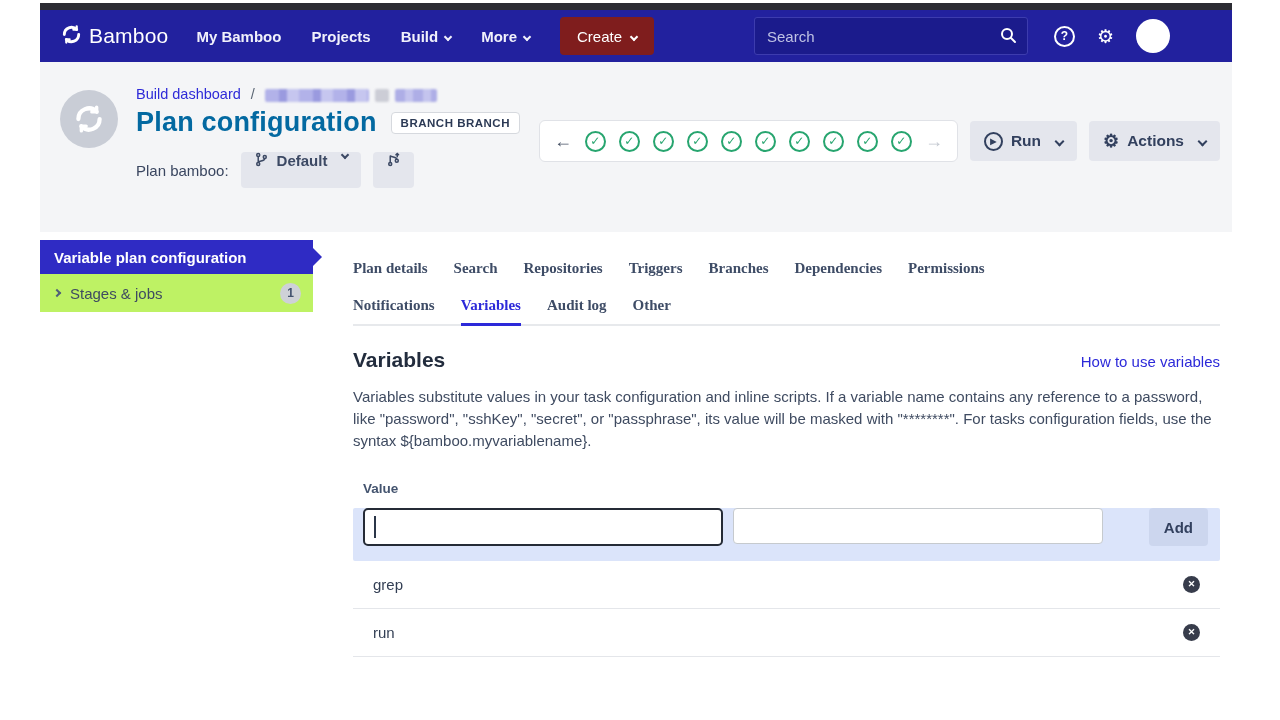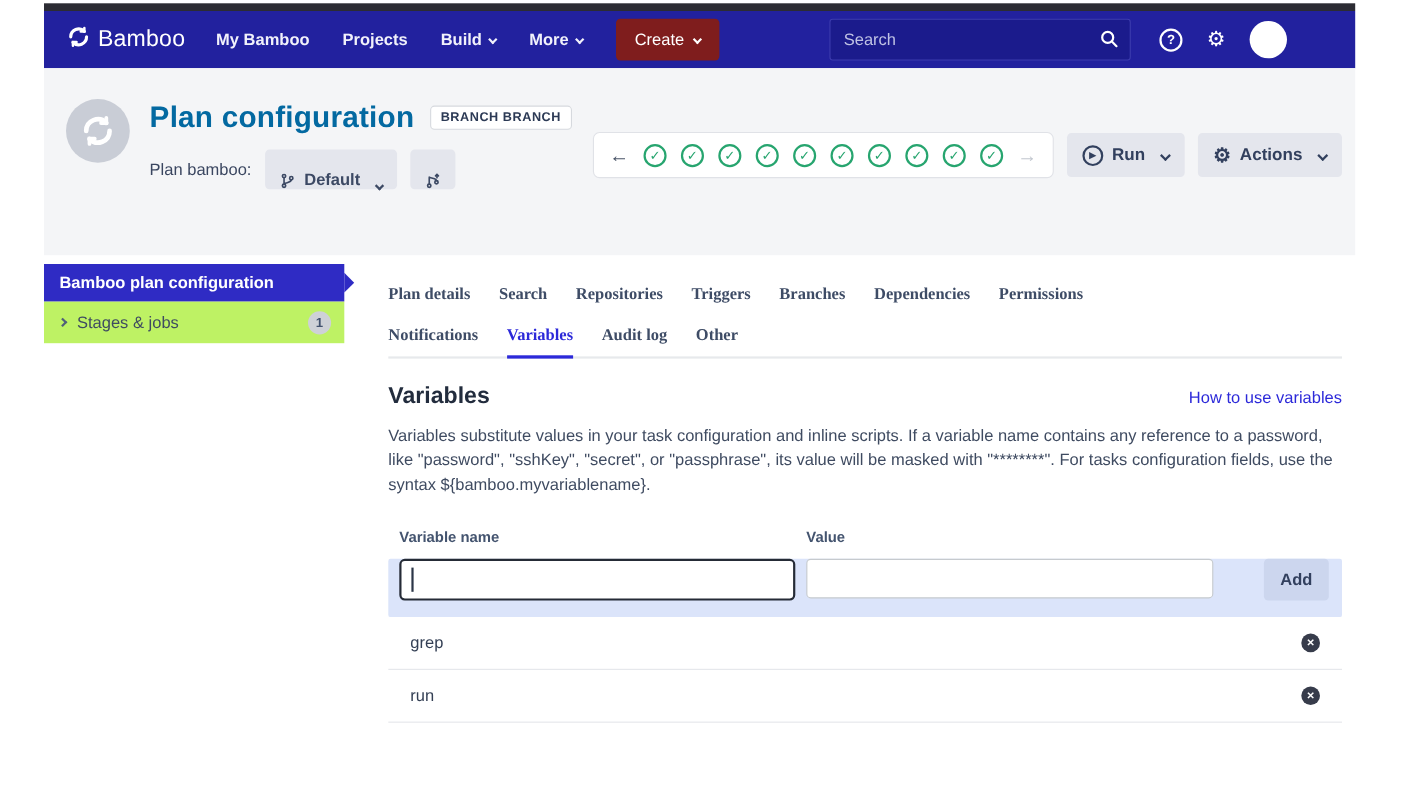--- a/index.html
+++ b/index.html
@@ -36,21 +36,21 @@
   .breadcrumb a { color:#2e2ad8; text-decoration:none; cursor:pointer; }
   .crumb-sep { color:#5c6775; margin:0 6px; }
   .redact { display:inline-block; height:13px; border-radius:2px; filter:blur(1.3px); vertical-align:middle; }
   .r1 { width:104px; background:repeating-linear-gradient(90deg,#b2b2e9 0 14px,#9a9adf 14px 22px,#c6c6ef 22px 34px); }
   .r2 { width:14px; background:#cccdd6; margin-left:6px; }
   .r3 { width:42px; background:repeating-linear-gradient(90deg,#aeaee6 0 10px,#c4c4ee 10px 18px); margin-left:6px; }
   .title-row { display:flex; align-items:center; gap:14px; margin-top:5px; }
   .page-title { color:#0369a1; font-size:27px; font-weight:700; letter-spacing:.2px; }
   .branch-badge { background:#fff; border:1px solid #d6d9de; border-radius:4px; color:#2c3a55; font-size:11.5px; font-weight:700; letter-spacing:.5px; padding:4px 9px; }
   .plan-branch-row { display:flex; align-items:center; gap:12px; margin-top:14px; font-size:15px; color:#3a4660; }
-  .gray-btn { background:#e4e6ed; border:none; border-radius:4px; color:#3c4964; font-size:15px; font-weight:600; height:36px; padding:0 13px; display:inline-flex; align-items:flex-end; gap:8px; cursor:pointer; }
+  .gray-btn { background:#e4e6ed; border:none; border-radius:4px; color:#3c4964; font-size:15px; font-weight:600; height:36px; padding:0 13px; display:inline-flex; align-items:flex-start; gap:8px; cursor:pointer; }
   .gray-btn svg { display:block; }
   .header-right { position:absolute; top:58px; right:12px; display:flex; align-items:center; gap:12px; }
   .status-strip { background:#fff; border:1px solid #e0e2e7; border-radius:6px; height:42px; display:flex; align-items:center; gap:13px; padding:0 14px; }
   .arrow-left { color:#4a5568; font-size:18px; cursor:pointer; }
   .arrow-right { color:#c3c8d0; font-size:18px; cursor:default; }
   .check { width:21px; height:21px; border:2px solid #27a56f; border-radius:50%; color:#27a56f; display:flex; align-items:center; justify-content:center; font-size:12px; font-weight:700; cursor:pointer; flex:none; }
   .hdr-btn { background:#e4e6ed; border:none; border-radius:4px; color:#32405e; font-size:15.5px; font-weight:600; height:40px; padding:0 14px; display:inline-flex; align-items:center; gap:8px; cursor:pointer; }
   .play-icon { width:19px; height:19px; border:2px solid #32405e; border-radius:50%; display:inline-flex; align-items:center; justify-content:center; font-size:8px; color:#32405e; }
   .hdr-btn .gear-glyph { font-size:18px; color:#32405e; line-height:1; }
   .hdr-btn .chev { width:7px; height:7px; }
@@ -135,20 +135,25 @@
     <div class="header-left">
       <div class="plan-avatar">
         <svg width="34" height="34" viewBox="0 0 24 24" fill="none" stroke="#ffffff" stroke-width="3" stroke-linecap="round">
           <path d="M19.5 12a7.5 7.5 0 0 1-12.9 5.2"></path>
           <path d="M4.5 12a7.5 7.5 0 0 1 12.9-5.2"></path>
           <path d="M17.4 3.6v3.4h-3.4" stroke-width="2.4"></path>
           <path d="M6.6 20.4V17h3.4" stroke-width="2.4"></path>
         </svg>
       </div>
       <div>
+        <div class="breadcrumb">
+          <a>Build dashboard</a>
+          <span class="crumb-sep">/</span>
+          <span class="redact r1"></span><span class="redact r2"></span><span class="redact r3"></span>
+        </div>
         <div class="title-row">
           <span class="page-title">Plan configuration</span>
           <span class="branch-badge">BRANCH BRANCH</span>
         </div>
         <div class="plan-branch-row">
           <span>Plan bamboo:</span>
           <button class="gray-btn">
             <svg width="15" height="15" viewBox="0 0 16 16" fill="none" stroke="currentColor" stroke-width="1.6">
               <circle cx="4.5" cy="3.3" r="1.6"></circle>
                 <circle cx="4.5" cy="12.7" r="1.6"></circle>
@@ -194,21 +199,21 @@
         <span class="gear-glyph">⚙</span>
         <span>Actions</span>
         <i class="chev"></i>
       </button>
     </div>
   </header>
 
   <div class="body-row">
     <aside class="sidebar">
       <div class="side-selected">
-        <span>Bamboo plan configuration</span>
+        <span>Variable plan configuration</span>
       </div>
       <div class="side-item">
         <i class="side-chev"></i>
         <span>Stages &amp; jobs</span>
         <span class="count-badge">1</span>
       </div>
     </aside>
 
     <main class="main">
       <div class="tabs">
@@ -229,21 +234,20 @@
           </div>
         </div>
 
       <div class="section-head">
         <h2 class="section-title">Variables</h2>
         <a class="help-link">How to use variables</a>
       </div>
       <p class="desc">Variables substitute values in your task configuration and inline scripts. If a variable name contains any reference to a password, like "password", "sshKey", "secret", or "passphrase", its value will be masked with "********". For tasks configuration fields, use the syntax ${bamboo.myvariablename}.</p>
 
       <div class="table-head">
-        <span class="th-name">Variable name</span>
         <span class="th-value">Value</span>
       </div>
 
       <div class="add-row">
         <span class="name-input-wrap">
           <input class="name-input" value="" style="">
           <span class="caret"></span>
         </span>
         <input class="value-input" value="" style="">
         <button class="add-btn">Add</button>

